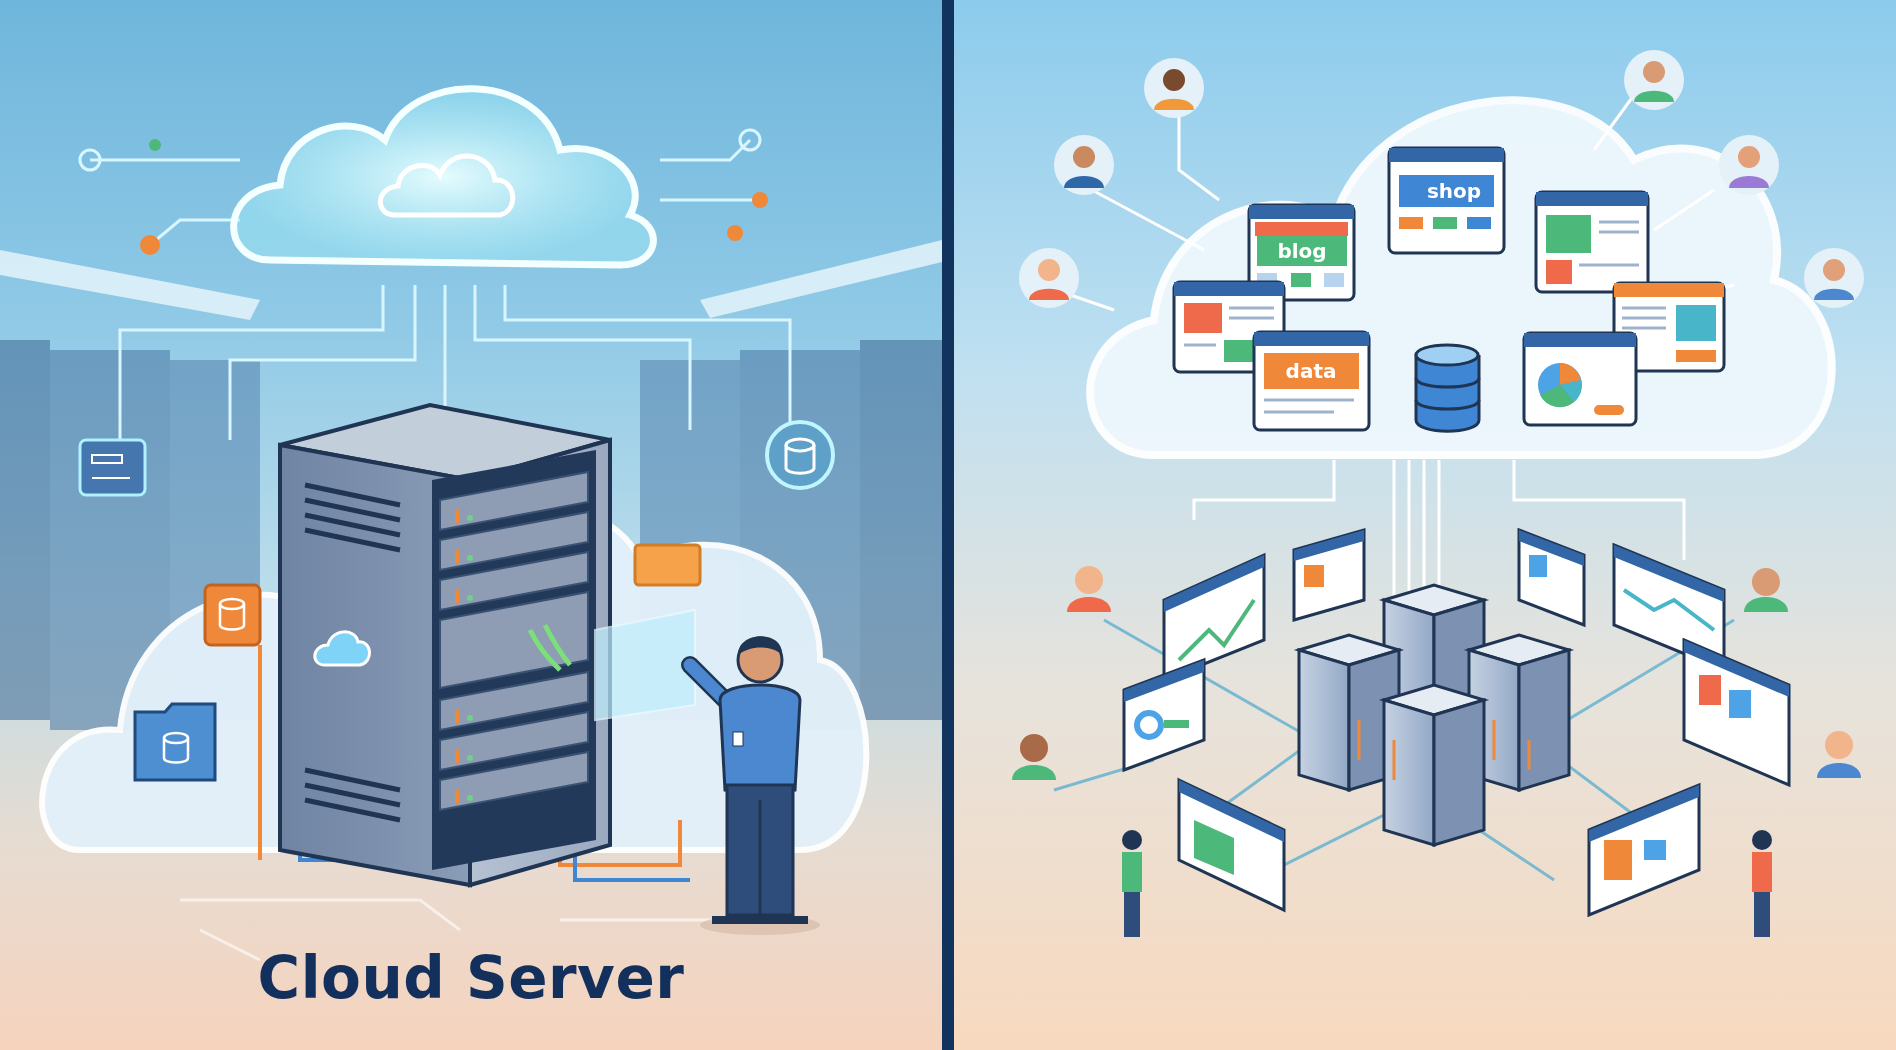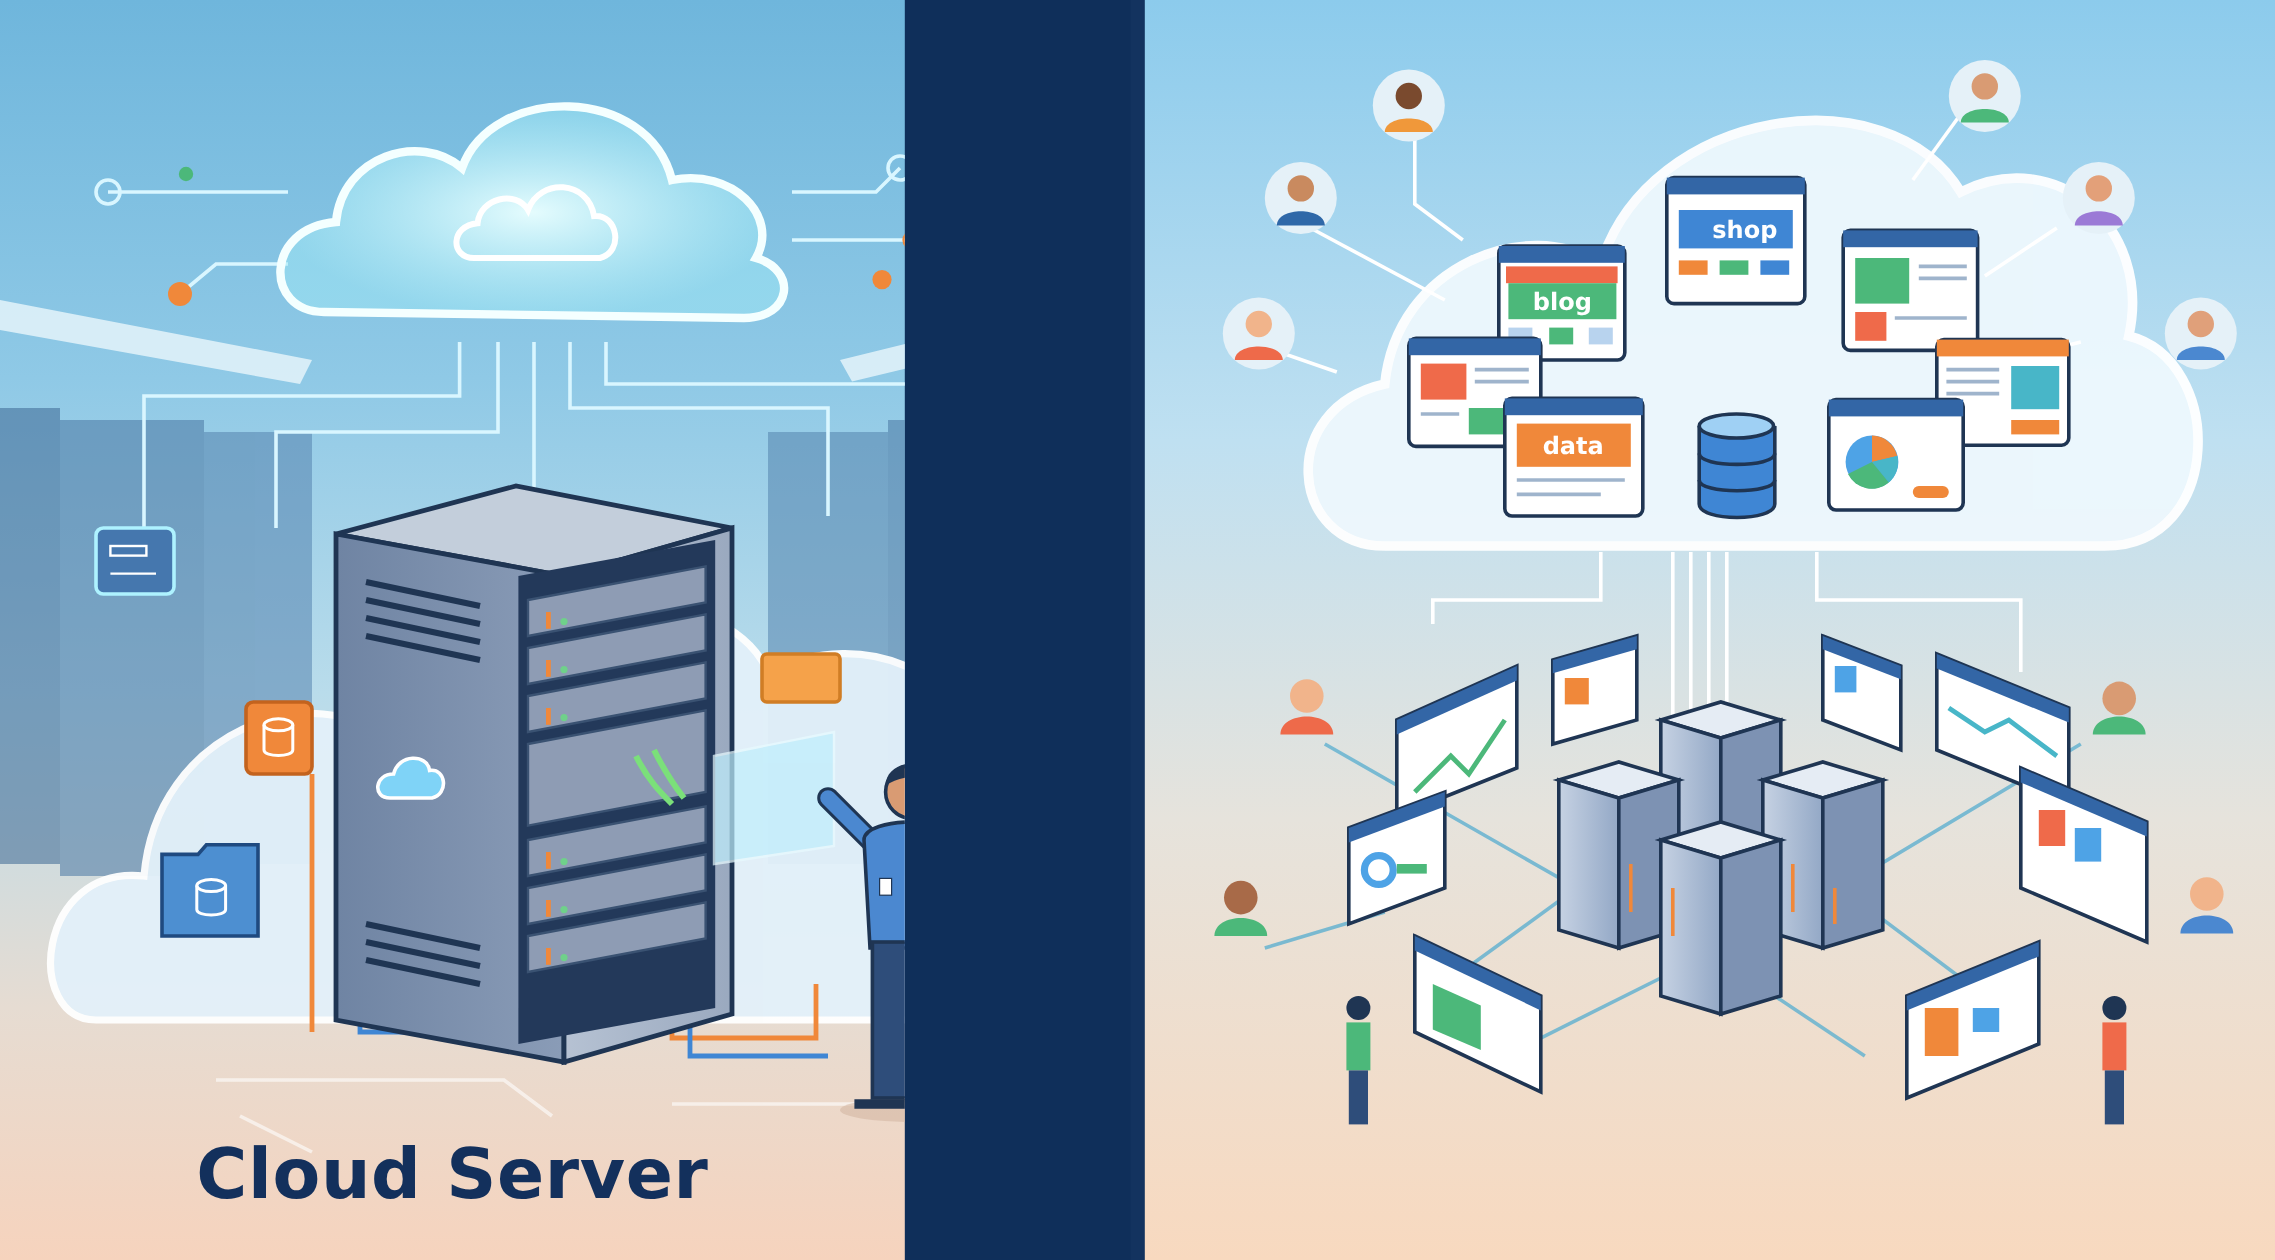--- a/index.html
+++ b/index.html
@@ -1,18 +1,18 @@
 <!DOCTYPE html>
 <html><head>
 <meta charset="utf-8">
 <style>
   html,body{margin:0;padding:0;}
   body{width:1896px;height:1050px;overflow:hidden;position:relative;font-family:"DejaVu Sans",sans-serif;background:#0f2f5a;}
   .panel{position:absolute;top:0;height:1050px;overflow:hidden;}
-  .panel-left{left:0;width:754px;background:linear-gradient(180deg,#6fb6dc 0%,#8fc9e6 30%,#b9dceb 55%,#e6dcd2 80%,#f6d3bd 100%);}
+  .panel-left{left:0;width:942px;background:linear-gradient(180deg,#6fb6dc 0%,#8fc9e6 30%,#b9dceb 55%,#e6dcd2 80%,#f6d3bd 100%);}
   .panel-right{left:954px;width:1074px;background:linear-gradient(180deg,#8ccbec 0%,#bfe0f1 35%,#e6e3dc 65%,#f8d9bf 100%);}
   .divider{position:absolute;left:942px;top:0;width:12px;height:1050px;background:#13335f;}
   .panel svg{position:absolute;left:0;top:0;}
   .caption{position:absolute;bottom:38px;left:0;width:100%;text-align:center;font-family:"DejaVu Sans",sans-serif;font-weight:bold;font-size:58px;color:#13305c;letter-spacing:0.5px;}
   .lbl{font-family:"DejaVu Sans",sans-serif;font-weight:bold;fill:#fff;}
 </style>
 </head>
 <body>
 
 <div class="panel panel-left">

